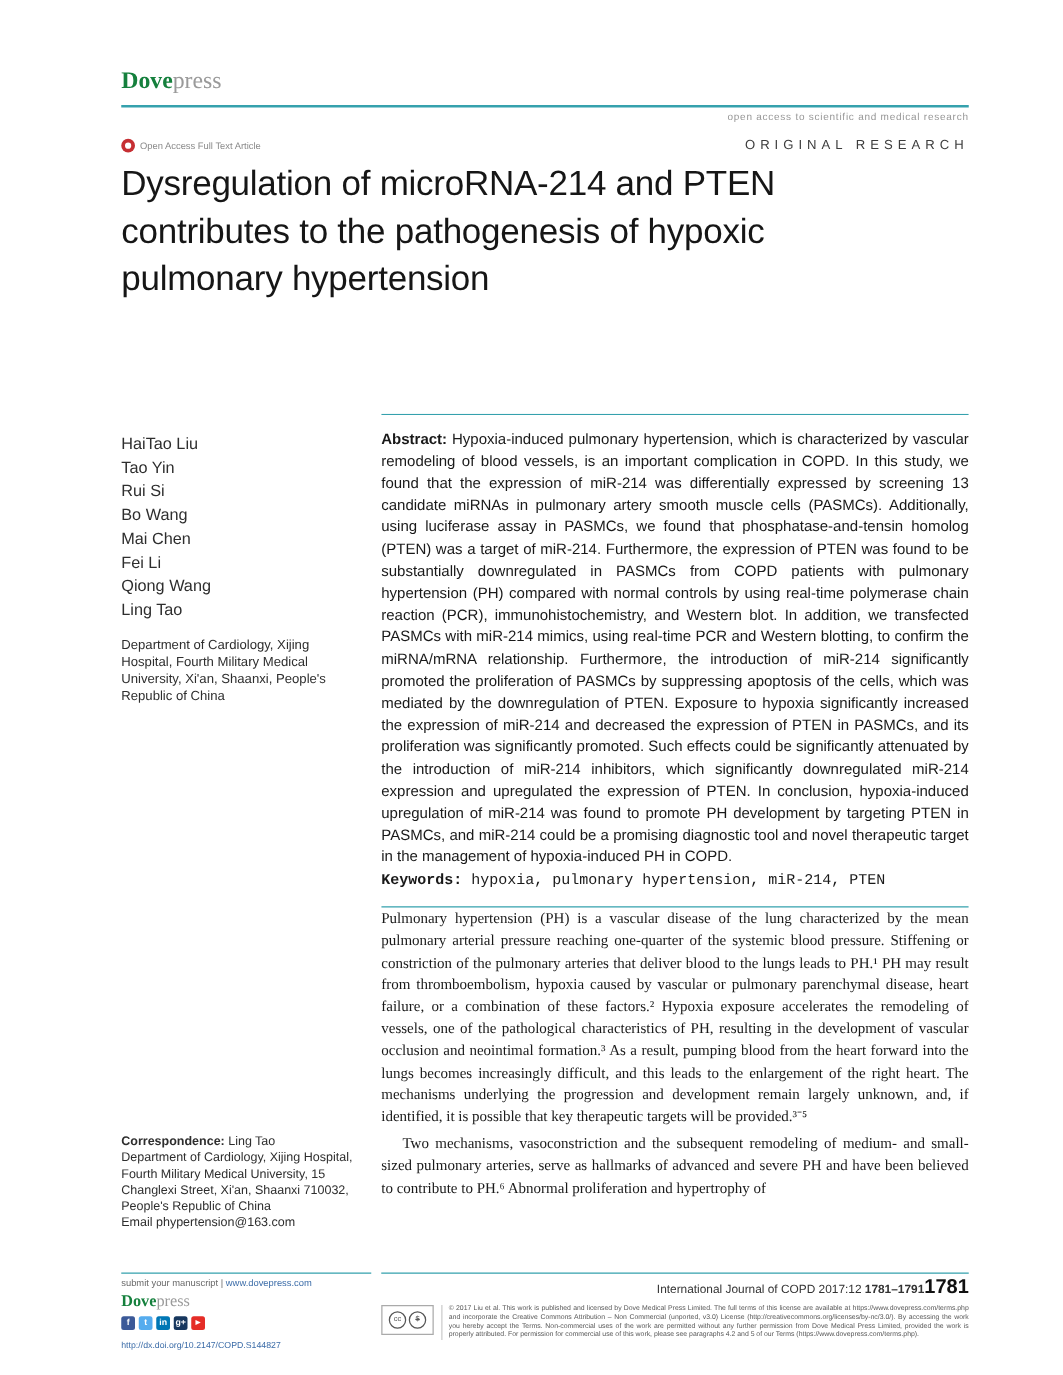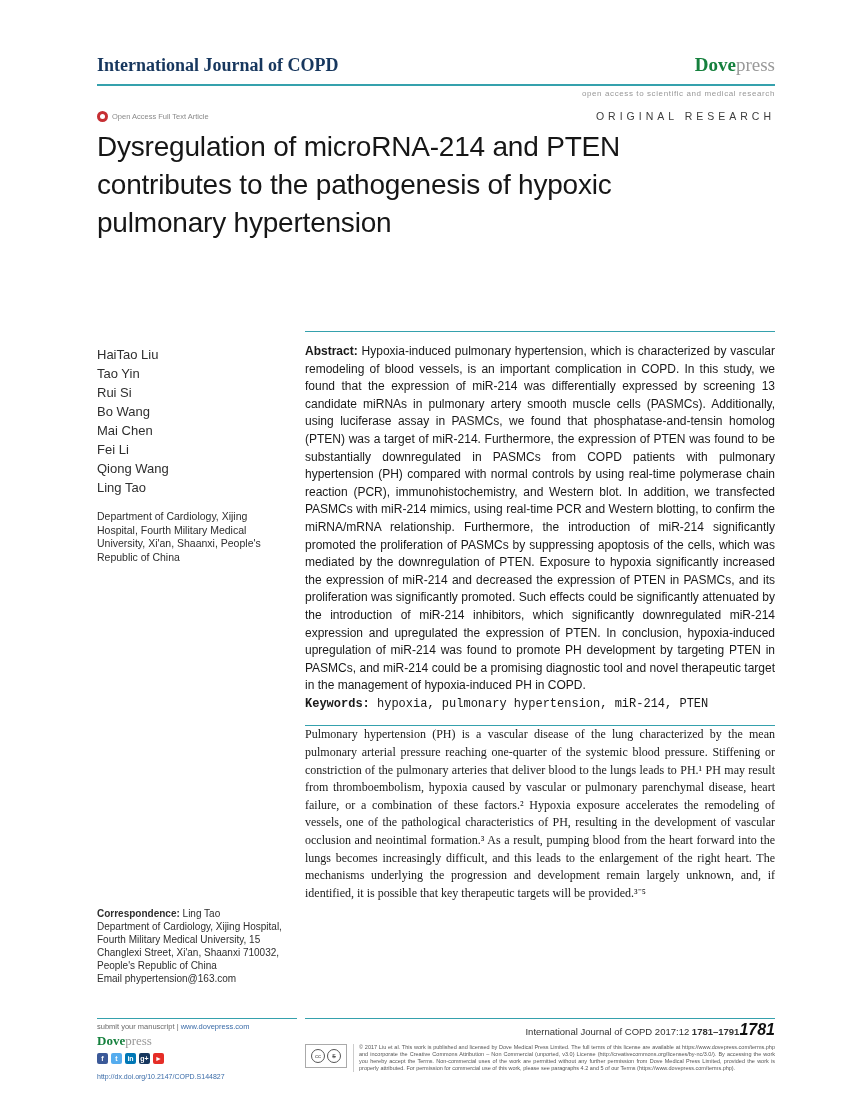--- a/index.html
+++ b/index.html
@@ -56,37 +56,36 @@
   .dp-logo{margin-top:2px;font-family:"Liberation Serif",serif;font-size:13px;}
   .social{display:flex;gap:3px;margin-top:4px;}
   .social .s-icon{width:11px;height:11px;border-radius:2px;color:#fff;font-size:7px;font-weight:bold;
                   display:flex;align-items:center;justify-content:center;cursor:pointer;}
   .doi{margin-top:9px;font-size:7px;color:#3b6ca8;}
 
   .footer-right{position:absolute;left:305px;top:1018px;width:470px;}
   .citation-row{display:flex;align-items:baseline;padding-top:2px;}
   .citation{flex:1;text-align:right;font-size:9.5px;color:#333;}
   .citation b{font-weight:bold;}
-  .page-num{font-size:16px;font-weight:bold;color:#111;font-style:italic;}
+  .page-num{font-size:16px;font-weight:bold;color:#111;}
   .license-row{display:flex;gap:6px;margin-top:5px;}
   .cc-box{flex:0 0 40px;height:22px;border:1px solid #aaa;display:flex;align-items:center;
           justify-content:center;gap:2px;}
   .cc-circle{width:12px;height:12px;border:1px solid #555;border-radius:50%;font-size:6px;color:#555;
              display:flex;align-items:center;justify-content:center;}
   .cc-strike{text-decoration:line-through;}
   .license-text{flex:1;font-size:5.5px;line-height:7px;color:#555;text-align:justify;
                 border-left:1px solid #ccc;padding-left:5px;}
 </style>
 </head>
 <body>
 
 <div class="page">
 
   <div class="header-row">
-    <div class="journal-name">International Journal of COPD</div>
     <div class="publisher">
       <span class="dove">Dove</span><span class="press">press</span>
     </div>
   </div>
   <div class="header-rule"></div>
   <div class="tagline">open access to scientific and medical research</div>
 
   <div class="badge-row">
     <div class="oa-badge">
       <span class="oa-icon"></span>
@@ -122,20 +121,21 @@
     <p class="abstract">
       <strong>Abstract:</strong>
       <span>Hypoxia-induced pulmonary hypertension, which is characterized by vascular remodeling of blood vessels, is an important complication in COPD. In this study, we found that the expression of miR-214 was differentially expressed by screening 13 candidate miRNAs in pulmonary artery smooth muscle cells (PASMCs). Additionally, using luciferase assay in PASMCs, we found that phosphatase-and-tensin homolog (PTEN) was a target of miR-214. Furthermore, the expression of PTEN was found to be substantially downregulated in PASMCs from COPD patients with pulmonary hypertension (PH) compared with normal controls by using real-time polymerase chain reaction (PCR), immunohistochemistry, and Western blot. In addition, we transfected PASMCs with miR-214 mimics, using real-time PCR and Western blotting, to confirm the miRNA/mRNA relationship. Furthermore, the introduction of miR-214 significantly promoted the proliferation of PASMCs by suppressing apoptosis of the cells, which was mediated by the downregulation of PTEN. Exposure to hypoxia significantly increased the expression of miR-214 and decreased the expression of PTEN in PASMCs, and its proliferation was significantly promoted. Such effects could be significantly attenuated by the introduction of miR-214 inhibitors, which significantly downregulated miR-214 expression and upregulated the expression of PTEN. In conclusion, hypoxia-induced upregulation of miR-214 was found to promote PH development by targeting PTEN in PASMCs, and miR-214 could be a promising diagnostic tool and novel therapeutic target in the management of hypoxia-induced PH in COPD.</span>
     </p>
     <p class="keywords">
       <strong>Keywords:</strong>
       <span>hypoxia, pulmonary hypertension, miR-214, PTEN</span>
     </p>
     <div class="section-rule"></div>
     <p class="body-para">Pulmonary hypertension (PH) is a vascular disease of the lung characterized by the mean pulmonary arterial pressure reaching one-quarter of the systemic blood pressure. Stiffening or constriction of the pulmonary arteries that deliver blood to the lungs leads to PH.¹ PH may result from thromboembolism, hypoxia caused by vascular or pulmonary parenchymal disease, heart failure, or a combination of these factors.² Hypoxia exposure accelerates the remodeling of vessels, one of the pathological characteristics of PH, resulting in the development of vascular occlusion and neointimal formation.³ As a result, pumping blood from the heart forward into the lungs becomes increasingly difficult, and this leads to the enlargement of the right heart. The mechanisms underlying the progression and development remain largely unknown, and, if identified, it is possible that key therapeutic targets will be provided.³⁻⁵</p>
+    <p class="body-para indent">Two mechanisms, vasoconstriction and the subsequent remodeling of medium- and small-sized pulmonary arteries, serve as hallmarks of advanced and severe PH and have been believed to contribute to PH.⁶ Abnormal proliferation and hypertrophy of</p>
   </div>
 
   <div class="footer-left">
     <div class="frule"></div>
     <div class="submit-line">
       <span>submit your manuscript</span>
       <span>|</span>
       <span class="url">www.dovepress.com</span>
     </div>
     <div class="dp-logo">

